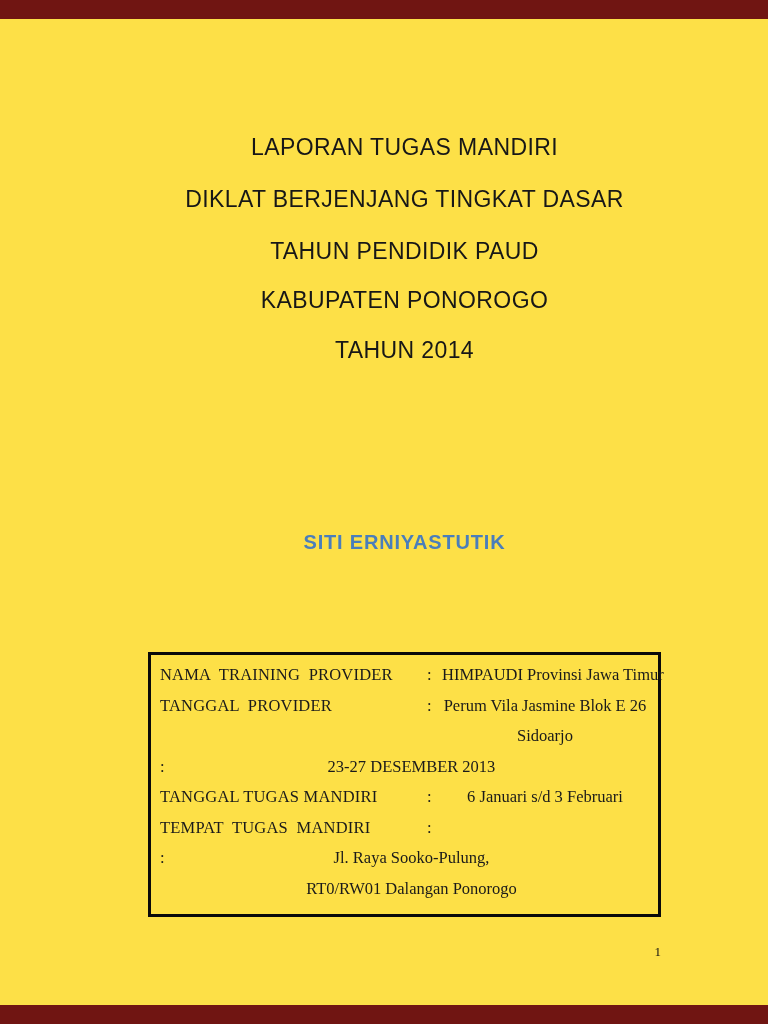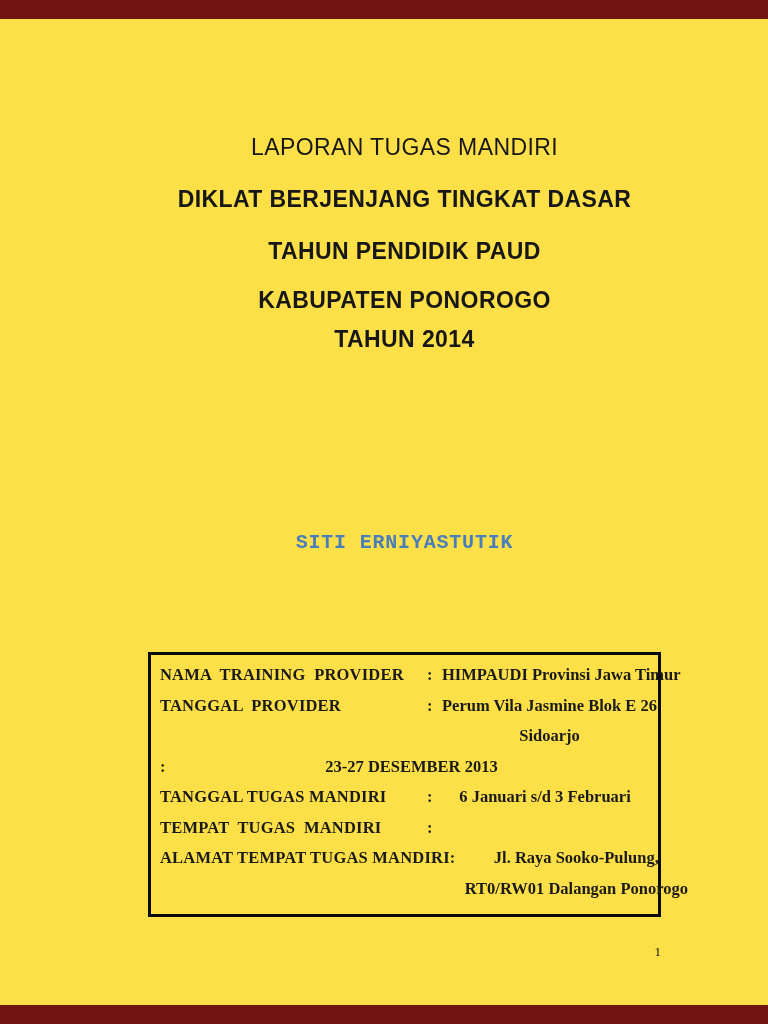--- a/index.html
+++ b/index.html
@@ -14,38 +14,37 @@
   .band-top{top:0;}
   .band-bottom{bottom:0;}
   .heading{
     position:absolute;left:148px;width:513px;
     text-align:center;
     font-size:23px;line-height:1.15;
     color:#171717;
     letter-spacing:0.4px;
     white-space:nowrap;
   }
-  .h-bold{font-weight:bold;}
+  .h-bold{font-weight:normal;}
   .author{
     position:absolute;left:148px;width:513px;top:531px;
     text-align:center;
     font-size:20px;font-weight:bold;
     letter-spacing:0.8px;
     white-space:nowrap;
   }
   .info-table{
     position:absolute;left:148px;top:652px;
     width:513px;height:265px;
     box-sizing:border-box;
     border:3px solid #0a0a0a;
     padding:5px 10px 0 9px;
     font-family:"Liberation Serif", serif;
     font-size:16.5px;color:#1a1a1a;
     line-height:30.5px;
-    font-weight:bold;
   }
   .row{display:flex;align-items:flex-start;}
   .lbl{flex:0 0 267px;white-space:pre;letter-spacing:0.2px;}
   .sep{flex:0 0 15px;}
   .val{flex:1;}
   .val div{white-space:nowrap;text-align:center;}
   .page-number{
     position:absolute;left:148px;top:944px;width:513px;
     text-align:right;
     font-family:"Liberation Serif", serif;
@@ -56,23 +55,23 @@
 <body>
 
 <div class="page">
 
   <div class="band band-top" style="background: rgb(112, 21, 18);"></div>
 
   <div class="heading" style="top:134px">LAPORAN TUGAS MANDIRI</div>
   <div class="heading h-bold" style="top:186px">DIKLAT BERJENJANG TINGKAT DASAR</div>
   <div class="heading h-bold" style="top:238px">TAHUN PENDIDIK PAUD</div>
   <div class="heading h-bold" style="top:287px">KABUPATEN PONOROGO</div>
-  <div class="heading h-bold" style="top:326px">TAHUN 2014</div>
+  <div class="heading h-bold" style="top:337px">TAHUN 2014</div>
 
-  <div class="author" style="color: rgb(74, 126, 187); font-family: Liberation Mono, monospace;">SITI ERNIYASTUTIK</div>
+  <div class="author" style="color: rgb(74, 126, 187);">SITI ERNIYASTUTIK</div>
 
   <div class="info-table">
 
     <div class="row">
       <div class="lbl">NAMA  TRAINING  PROVIDER</div>
       <div class="sep">:</div>
       <div class="val">
         <div>HIMPAUDI Provinsi Jawa Timur</div>
       </div>
     </div>
@@ -100,21 +99,20 @@
         <div>6 Januari s/d 3 Februari</div>
       </div>
     </div>
 
     <div class="row">
       <div class="lbl">TEMPAT  TUGAS  MANDIRI</div>
       <div class="sep">:</div>
     </div>
 
     <div class="row">
-      <div class="lbl">ALAMAT TEMPAT TUGAS MANDIRI</div>
       <div class="sep">:</div>
       <div class="val">
         <div>Jl. Raya Sooko-Pulung,</div>
         <div>RT0/RW01 Dalangan Ponorogo</div>
       </div>
     </div>
 
   </div>
 
   <div class="page-number">1</div>

